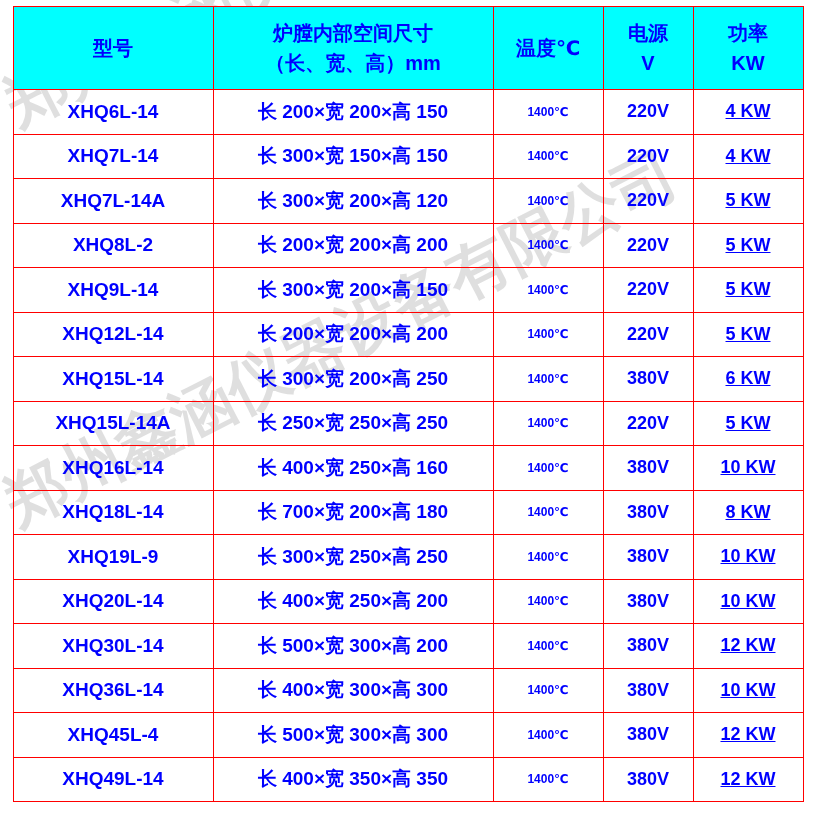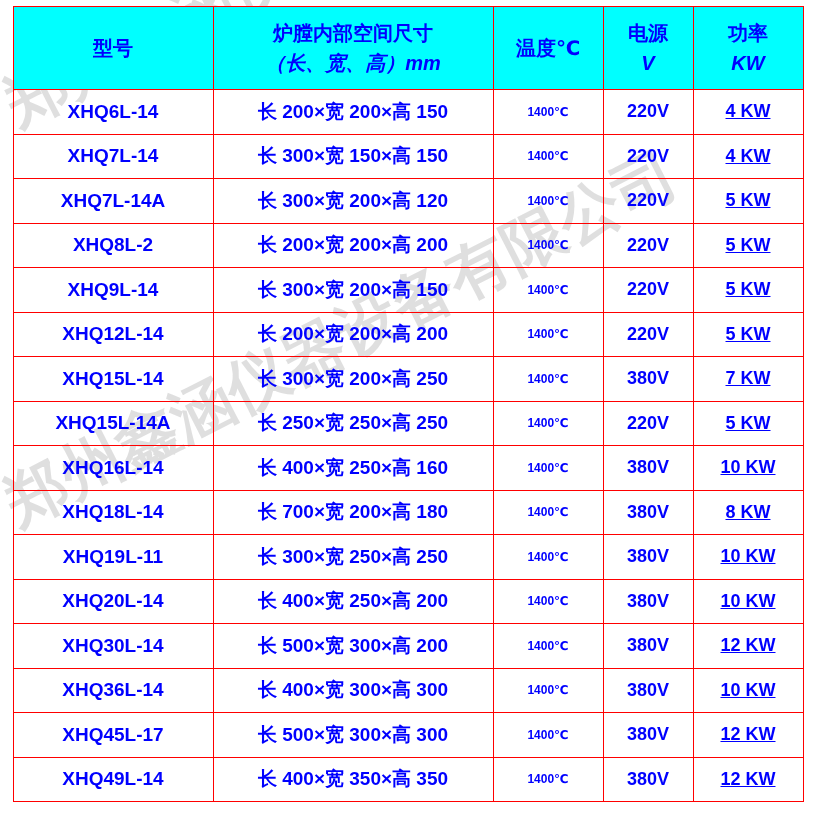--- a/index.html
+++ b/index.html
@@ -31,21 +31,20 @@
     padding: 0;
   }
   thead th {
     background: #00ffff;
     font-size: 20px;
     line-height: 1.5;
     height: 82px;
   }
   thead th .sub {
     display: block;
-    font-style: italic;
   }
   tbody td {
     background: transparent;
     font-size: 19px;
     height: 43.5px;
     white-space: nowrap;
   }
   td.model { font-size: 19px; margin-left: 43px; }
   td.size  { font-size: 19px; margin-top: 28px; }
   td.temp  { font-size: 12px; }
@@ -167,21 +166,21 @@
         <td class="size">长 200×宽 200×高 200</td>
         <td class="temp">1400℃</td>
         <td class="volt">220V</td>
         <td class="power">5 KW</td>
       </tr>
       <tr>
         <td class="model">XHQ15L-14</td>
         <td class="size">长 300×宽 200×高 250</td>
         <td class="temp">1400℃</td>
         <td class="volt">380V</td>
-        <td class="power">7 KW</td>
+        <td class="power">6 KW</td>
       </tr>
       <tr>
         <td class="model">XHQ15L-14A</td>
         <td class="size">长 250×宽 250×高 250</td>
         <td class="temp">1400℃</td>
         <td class="volt">220V</td>
         <td class="power">5 KW</td>
       </tr>
       <tr>
         <td class="model">XHQ16L-14</td>
@@ -191,21 +190,21 @@
         <td class="power">10 KW</td>
       </tr>
       <tr>
         <td class="model">XHQ18L-14</td>
         <td class="size">长 700×宽 200×高 180</td>
         <td class="temp">1400℃</td>
         <td class="volt">380V</td>
         <td class="power">8 KW</td>
       </tr>
       <tr>
-        <td class="model">XHQ19L-11</td>
+        <td class="model">XHQ19L-9</td>
         <td class="size">长 300×宽 250×高 250</td>
         <td class="temp">1400℃</td>
         <td class="volt">380V</td>
         <td class="power">10 KW</td>
       </tr>
       <tr>
         <td class="model">XHQ20L-14</td>
         <td class="size">长 400×宽 250×高 200</td>
         <td class="temp">1400℃</td>
         <td class="volt">380V</td>
@@ -219,21 +218,21 @@
         <td class="power">12 KW</td>
       </tr>
       <tr>
         <td class="model">XHQ36L-14</td>
         <td class="size">长 400×宽 300×高 300</td>
         <td class="temp">1400℃</td>
         <td class="volt">380V</td>
         <td class="power">10 KW</td>
       </tr>
       <tr>
-        <td class="model">XHQ45L-17</td>
+        <td class="model">XHQ45L-4</td>
         <td class="size">长 500×宽 300×高 300</td>
         <td class="temp">1400℃</td>
         <td class="volt">380V</td>
         <td class="power">12 KW</td>
       </tr>
       <tr>
         <td class="model">XHQ49L-14</td>
         <td class="size">长 400×宽 350×高 350</td>
         <td class="temp">1400℃</td>
         <td class="volt">380V</td>

